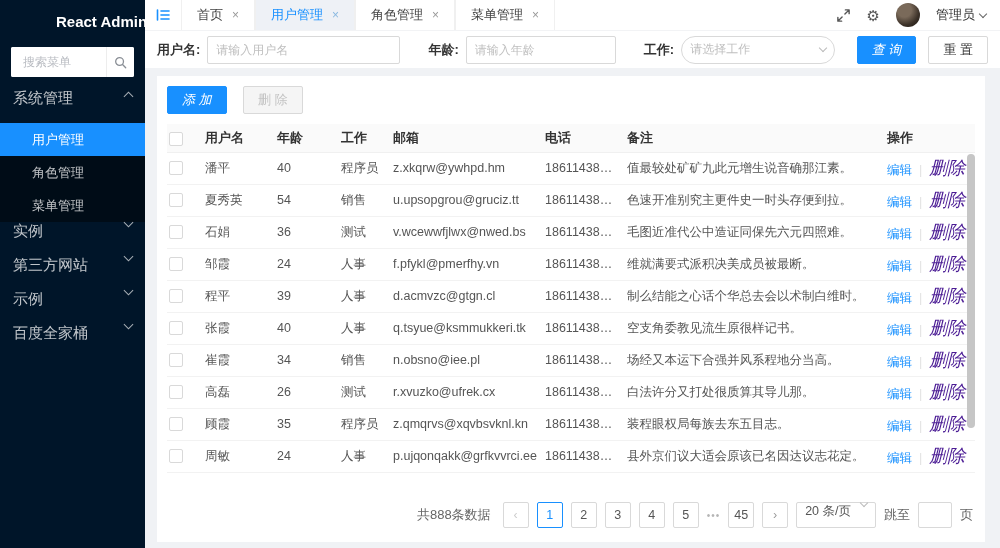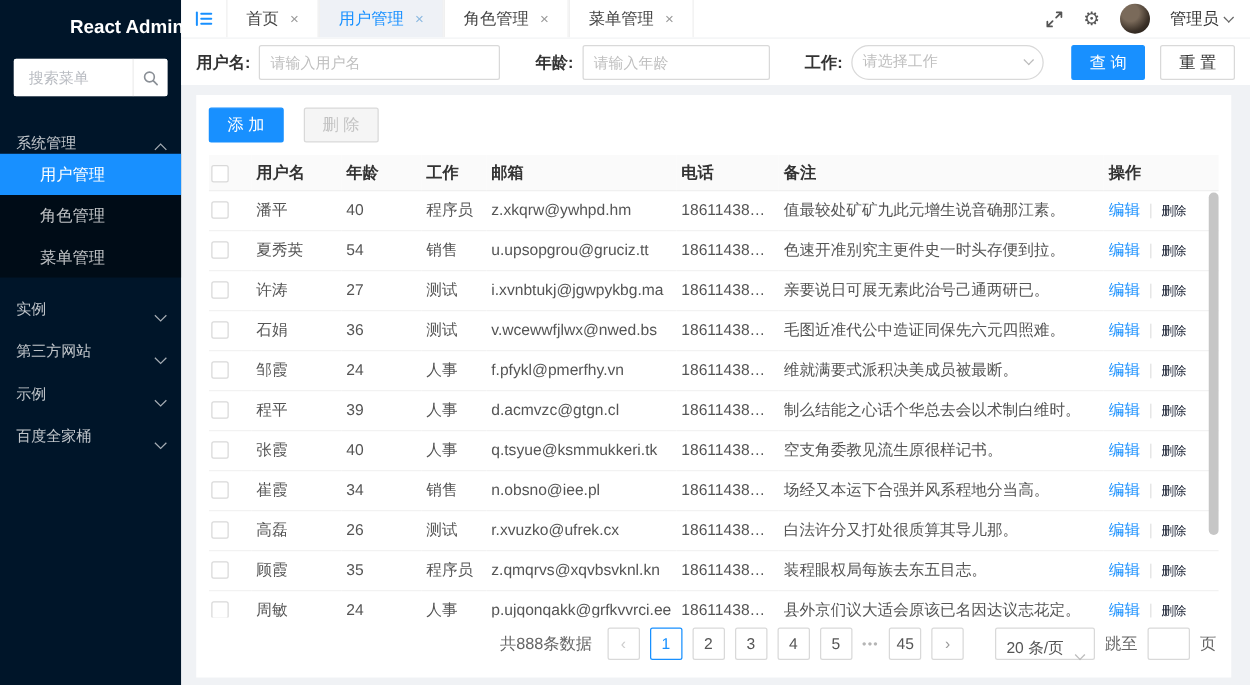--- a/index.html
+++ b/index.html
@@ -7,21 +7,21 @@
   .app { display:flex; width:1000px; height:548px; }
 
   
   .sidebar { width:145px; background:#001529; color:rgba(255,255,255,.75); flex-shrink:0; display:flex; flex-direction:column; }
   .logo { height:42px; display:flex; align-items:center; gap:8px; padding:0 12px;margin-left:36px; }
   .logo-title { color:#fff; font-size:15px; font-weight:bold; white-space:nowrap; }
   .side-search { margin:5px 11px 12px; height:30px; display:flex; background:#fff; border-radius:2px; overflow:hidden; }
   .side-search input { flex:1; min-width:0; border:0; outline:none; padding:0 12px; font-size:12px; color:#333; }
   .side-search input::placeholder { color:#b9bcc2; }
   .side-search-btn { width:28px; border:0; border-left:1px solid #ededed; background:#fff; display:flex; align-items:center; justify-content:center; cursor:pointer; }
-  .menu-item { height:34px; padding:0 13px; font-size:12px; display:flex; align-items:flex-end; justify-content:space-between; cursor:pointer; }
+  .menu-item { height:34px; padding:0 13px; font-size:15px; display:flex; align-items:flex-start; justify-content:space-between; cursor:pointer; }
   .submenu { background:#000c17; }
   .menu-sub { height:33px; line-height:33px; padding-left:32px; font-size:13px; cursor:pointer; }
   .menu-sub.active { background:#1890ff; color:#fff; }
   .chev { width:7px; height:7px; border-right:1.5px solid rgba(255,255,255,.65); border-bottom:1.5px solid rgba(255,255,255,.65); display:inline-block; }
   .chev.down { transform:rotate(45deg); margin-top:-3px; }
   .chev.up { transform:rotate(-135deg); margin-top:4px; }
 
   
   .main { flex:1; display:flex; flex-direction:column; background:#f0f2f5; min-width:0; }
 
@@ -41,50 +41,50 @@
   
   .filterbar { height:38px; background:#fff; border-top:1px solid #f2f3f5; display:flex; align-items:center; padding:0 12px; flex-shrink:0; }
   .f-label { font-size:13px; font-weight:bold; color:#333; margin-right:7px; white-space:nowrap; }
   .f-input { height:28px; border:1px solid #d9d9d9; border-radius:2px; padding:0 8px; font-size:12px; color:#333; outline:none; }
   .f-input::placeholder { color:#bfbfbf; }
   .w-user { width:204px; margin-right:28px; }
   .w-age { width:150px; margin-right:28px; }
   .f-select { width:162px; height:28px; border:1px solid #d9d9d9; border-radius:14px; padding:0 8px; font-size:12px; color:#bfbfbf; display:flex; align-items:center; justify-content:space-between; margin-right:22px; cursor:pointer; }
   .chev-gray { width:6px; height:6px; border-right:1.3px solid #bbb; border-bottom:1.3px solid #bbb; transform:rotate(45deg); display:inline-block; margin-top:-3px; }
   .btn { height:28px; padding:0 14px; border-radius:2px; font-size:13px; border:1px solid #d9d9d9; background:#fff; color:#333; cursor:pointer; white-space:nowrap; }
-  .btn.primary { background:#1890ff; border-color:#1890ff; color:#fff; }
+  .btn.primary { background:#1890ff; border-color:#1890ff; color:#fff;font-style:italic; }
   .btn.disabled { background:#f5f5f5; color:#c3c3c3; cursor:not-allowed; }
   .btn + .btn { margin-left:12px; }
 
   .gap { height:8px; flex-shrink:0; }
 
   
   .card { flex:1; background:#fff; margin:0 15px 6px 12px; padding:8px 10px 6px; display:flex; flex-direction:column; min-height:0; overflow:hidden; }
   .toolbar { flex-shrink:0; margin:2px 0 10px; }
 
   .table-wrap { flex:1; min-height:0; overflow:hidden; position:relative; }
   table { width:100%; border-collapse:collapse; table-layout:fixed; }
   thead th { background:#fafafa; font-size:13px; font-weight:bold; color:#333; text-align:left; height:28px; padding:0 4px; border-bottom:1px solid #f0f0f0; }
   tbody td { height:32px; font-size:12.5px; color:#555; padding:0 4px; border-bottom:1px solid #f2f2f2; overflow:hidden; white-space:nowrap; text-overflow:ellipsis; }
   .col-check { text-align:left; padding-left:2px; }
   .checkbox { width:14px; height:14px; border:1px solid #d9d9d9; border-radius:2px; background:#fff; display:inline-block; vertical-align:middle; cursor:pointer; }
   .link-edit { color:#1890ff; font-size:12.5px; cursor:pointer; text-decoration:none;text-align:center; }
   .link-sep { color:#e3e3e3; margin:0 7px; }
-  .link-delete { color:#0f172a; font-size:10px; cursor:pointer; text-decoration:none; }
+  .link-delete { color:#4c1d95; font-size:18px; cursor:pointer; text-decoration:none;font-style:italic; }
   .vscroll { position:absolute; top:30px; right:0; width:8px; height:74%; background:#c6c6c6; border-radius:4px; }
 
   
   .pagination { flex-shrink:0; display:flex; align-items:center; justify-content:flex-end; gap:8px; padding:8px 2px 8px 0; font-size:13px; color:#666; }
   .pg-total { margin-right:4px; }
   .pg-btn { min-width:26px; height:26px; border:1px solid #d9d9d9; border-radius:2px; background:#fff; color:#555; font-size:12.5px; cursor:pointer; }
   .pg-btn.active { border-color:#1890ff; color:#1890ff; }
   .pg-btn.nav { color:#999; }
   .pg-btn.disabled { color:#ccc; cursor:not-allowed; }
   .pg-ellipsis { color:#b5b5b5; font-size:10px; letter-spacing:1px; }
-  .pg-size { height:26px; border:1px solid #d9d9d9; border-radius:2px; background:#fff; display:flex; align-items:flex-end; gap:10px; padding:0 8px; font-size:12.5px; color:#555; cursor:pointer;margin-left:17px; }
+  .pg-size { height:26px; border:1px solid #d9d9d9; border-radius:2px; background:#fff; display:flex; align-items:flex-start; gap:10px; padding:0 8px; font-size:12.5px; color:#555; cursor:pointer; }
   .pg-jump-input { width:34px; height:26px; border:1px solid #d9d9d9; border-radius:2px; outline:none; padding:0 4px; font-size:12.5px; }
   #pg-pages { display:contents; }
 </style>
 </head>
 <body>
 
 <div class="app">
 
   <aside class="sidebar">
     <div class="logo">
@@ -235,30 +235,20 @@
                 <td>夏秀英</td>
                 <td>54</td>
                 <td>销售</td>
                 <td>u.upsopgrou@gruciz.tt</td>
                 <td>18611438888</td>
                 <td>色速开准别究主更件史一时头存便到拉。</td>
                 <td><a class="link-edit">编辑</a><span class="link-sep">|</span><a class="link-delete">删除</a></td>
               </tr>
               <tr>
                 <td class="col-check"><span class="checkbox"></span></td>
-                <td>许涛</td>
-                <td>27</td>
-                <td>测试</td>
-                <td>i.xvnbtukj@jgwpykbg.ma</td>
-                <td>18611438888</td>
-                <td>亲要说日可展无素此治号己通两研已。</td>
-                <td><a class="link-edit">编辑</a><span class="link-sep">|</span><a class="link-delete">删除</a></td>
-              </tr>
-              <tr>
-                <td class="col-check"><span class="checkbox"></span></td>
                 <td>石娟</td>
                 <td>36</td>
                 <td>测试</td>
                 <td>v.wcewwfjlwx@nwed.bs</td>
                 <td>18611438888</td>
                 <td>毛图近准代公中造证同保先六元四照难。</td>
                 <td><a class="link-edit">编辑</a><span class="link-sep">|</span><a class="link-delete">删除</a></td>
               </tr>
               <tr>
                 <td class="col-check"><span class="checkbox"></span></td>

